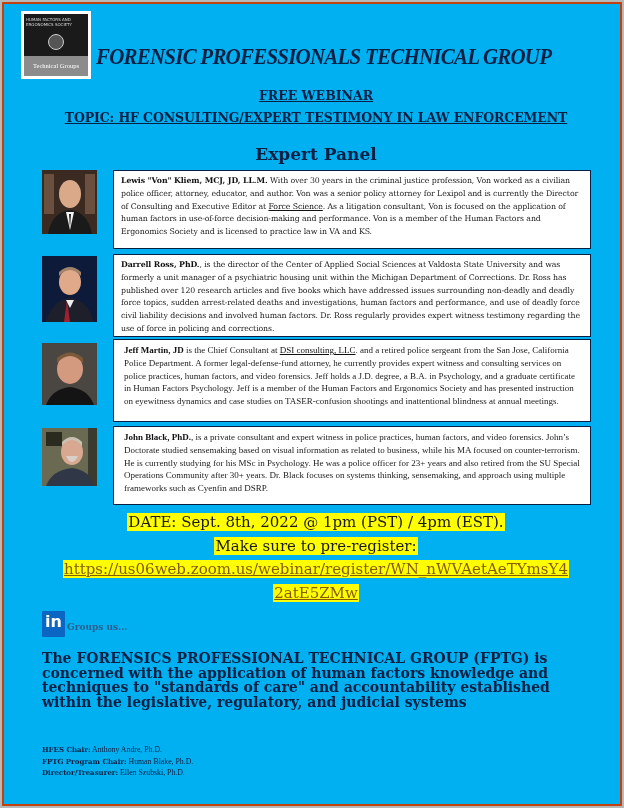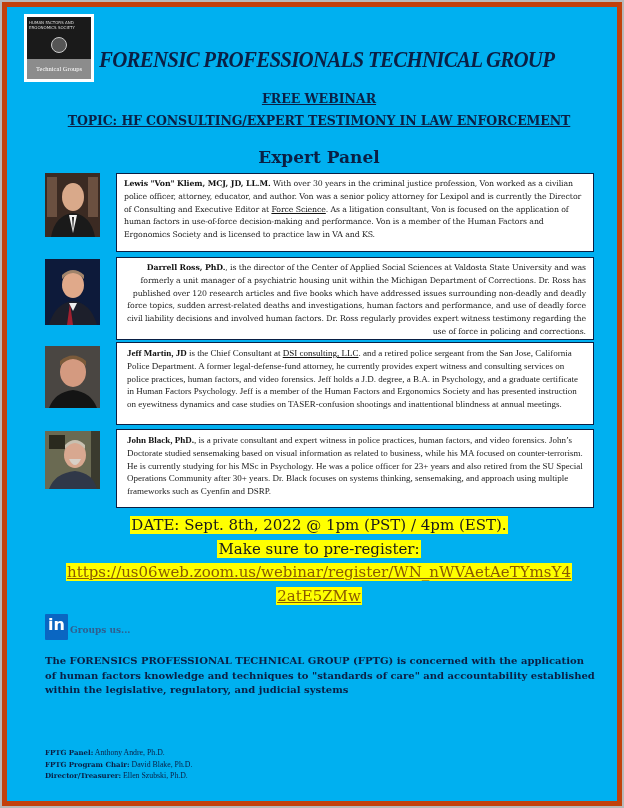--- a/index.html
+++ b/index.html
@@ -5,21 +5,21 @@
     * { box-sizing: border-box; margin: 0; padding: 0; }
     html, body { width: 624px; height: 808px; overflow: hidden; }
     body {
       background: #b8b8b8;
       font-family: "DejaVu Serif", "Liberation Serif", serif;
       position: relative;
     }
     .page {
       position: absolute; left: 2px; top: 2px; width: 620px; height: 804px;
       background: #00b0f0;
-      border: 5px solid #c2410c;
+      border: 2px solid #c2410c;
     }
     .logo {
       position: absolute; left: 17px; top: 7px; width: 70px; height: 68px;
       background: #ffffff; padding: 3px;
     }
     .logo-top {
       background: #1a1a1a; height: 42px; width: 64px; position: relative;
       color: #ddd; font-family: "DejaVu Sans", sans-serif; font-size: 4px;
       line-height: 5px; padding: 3px 2px; text-align: left;
     }
@@ -74,21 +74,21 @@
       background: #0a66c2; color: #fff; font-family: "DejaVu Sans", sans-serif;
       font-weight: bold; font-size: 16px; line-height: 22px; text-align: center;
       border-radius: 1px;
     }
     .follow {
       position: absolute; left: 63px; top: 618px; font-family: "DejaVu Serif", serif;
       font-size: 9px; color: #2f5f8f; font-weight: bold;
     }
     .about {
       position: absolute; left: 38px; width: 550px;
-      font-family: "DejaVu Serif", serif; font-size: 10px; color: #0a1f44;
+      font-family: "DejaVu Serif", serif; font-size: 14px; color: #0a1f44;
       line-height: 14.5px; font-weight: bold;
     }
     .officers {
       position: absolute; left: 38px; top: 740px;
       font-family: "Liberation Serif", serif; font-size: 7.8px; color: #0a1f44;
       line-height: 11.5px;
     }
     .officers b { font-family: "DejaVu Serif", serif; font-size: 7px; }
   </style>
 </head>
@@ -129,21 +129,21 @@
   <div class="photo" style="top:252px; height:66px;">
     <svg width="55" height="66" viewBox="0 0 55 66">
       <rect width="55" height="66" fill="#0d1a3a"></rect>
       <ellipse cx="28" cy="26" rx="11" ry="13" fill="#e0a98a"></ellipse>
       <path d="M17 20 Q28 8 39 20 L39 16 Q28 6 17 16 Z" fill="#a0836a"></path>
       <path d="M4 66 Q10 44 28 42 Q46 44 52 66 Z" fill="#1d1f2b"></path>
       <path d="M25 44 L22 66 L28 66 Z" fill="#a02030"></path>
       <path d="M24 44 L28 52 L32 44 Z" fill="#eeeeee"></path>
     </svg>
   </div>
-  <div class="bio cambria" style="top:250px; height:83px;text-align:right;">
+  <div class="bio cambria" style="top:250px; height:83px;">
     <b>Darrell Ross, PhD.</b><span>, is the director of the Center of Applied Social Sciences at Valdosta State University and was formerly a unit manager of a psychiatric housing unit within the Michigan Department of Corrections. Dr. Ross has published over 120 research articles and five books which have addressed issues surrounding non-deadly and deadly force topics, sudden arrest-related deaths and investigations, human factors and performance, and use of deadly force civil liability decisions and involved human factors. Dr. Ross regularly provides expert witness testimony regarding the use of force in policing and corrections.</span>
   </div>
 
   <div class="photo" style="top:339px; height:62px;">
     <svg width="55" height="62" viewBox="0 0 55 62">
       <rect width="55" height="62" fill="#4a4642"></rect>
       <ellipse cx="28" cy="26" rx="13" ry="15" fill="#d49a80"></ellipse>
       <path d="M15 20 Q28 6 41 20 L41 15 Q28 4 15 15 Z" fill="#7a5a3a"></path>
       <path d="M4 62 Q10 46 28 44 Q46 46 52 62 Z" fill="#141414"></path>
     </svg>
@@ -181,18 +181,18 @@
   </div>
 
   <div class="linkedin">in</div>
   <div class="follow">Groups us...</div>
 
   <div class="about" style="top:647px;">
     <span>The FORENSICS PROFESSIONAL TECHNICAL GROUP (FPTG) is concerned with the application of human factors knowledge and techniques to "standards of care" and accountability established within the legislative, regulatory, and judicial systems</span>
   </div>
 
   <div class="officers">
-    <div><b>FPTG Panel:</b><span> Anthony Andre, Ph.D.</span></div>
-    <div><b>FPTG Program Chair:</b><span> David Blake, Ph.D.</span></div>
+    <div><b>HFES Chair:</b><span> Anthony Andre, Ph.D.</span></div>
+    <div><b>FPTG Program Chair:</b><span> Human Blake, Ph.D.</span></div>
     <div><b>Director/Treasurer:</b><span> Ellen Szubski, Ph.D.</span></div>
   </div>
 
 </div>
 
 </body></html>

